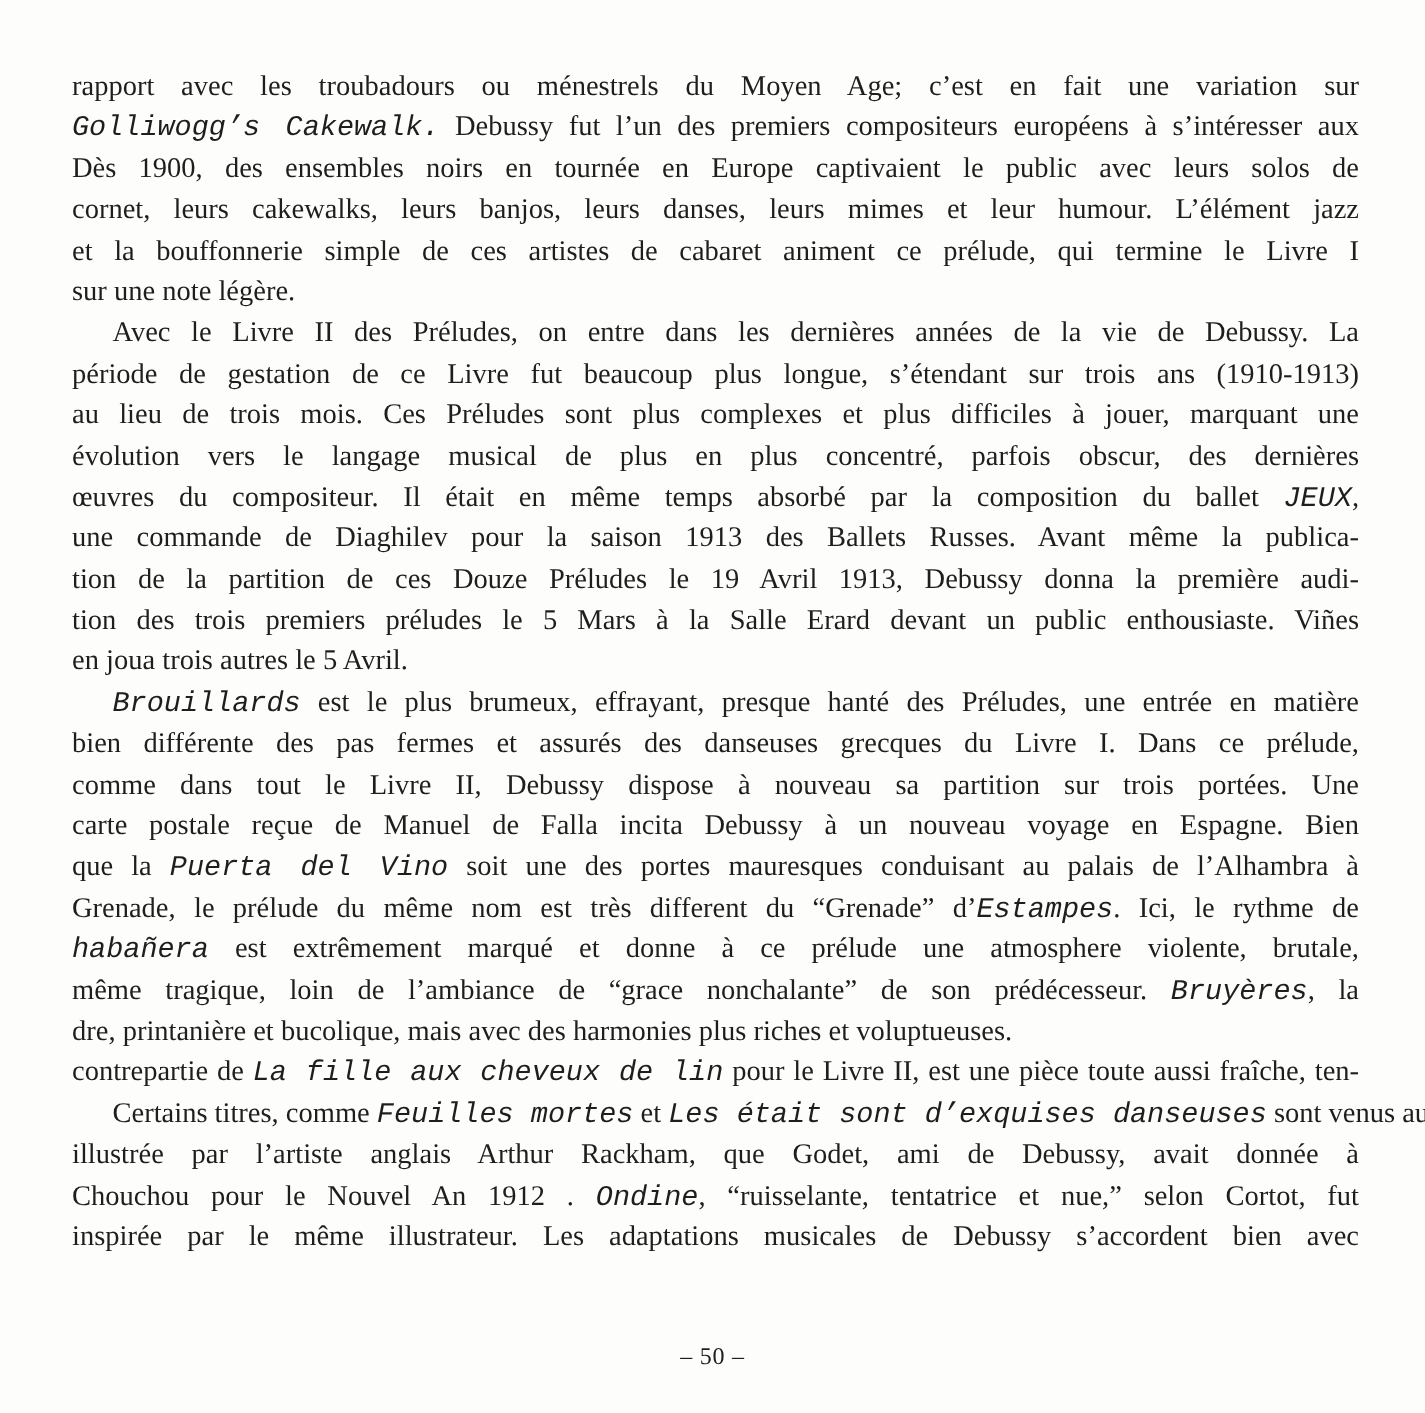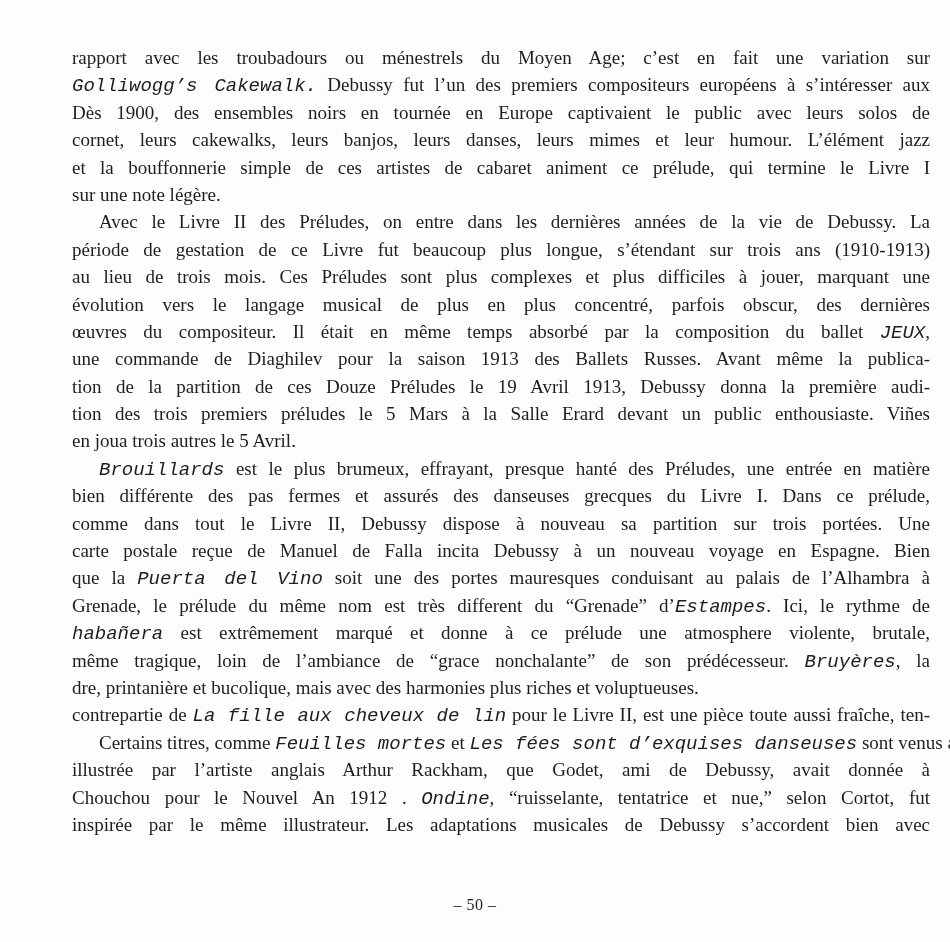--- a/index.html
+++ b/index.html
@@ -18,21 +18,20 @@
     position: relative;
     width: 950px;
     height: 942px;
     background: #fdfdfb;
   }
   .text-block {
     position: absolute;
     left: 48px;
     top: 44px;
     width: 858px;
-    margin-left: 24px;
   }
   .line {
     font-size: 19px;
     line-height: 27.4px;
     height: 27.4px;
     text-align: justify;
     text-align-last: justify;
     white-space: nowrap;
   }
   .line.short {
@@ -77,21 +76,21 @@
       <div class="line indent"><em>Brouillards</em><span> est le plus brumeux, effrayant, presque hanté des Préludes, une entrée en matière</span></div>
       <div class="line"><span>bien différente des pas fermes et assurés des danseuses grecques du Livre I.  Dans ce prélude,</span></div>
       <div class="line"><span>comme dans tout le Livre II, Debussy dispose à nouveau sa partition sur trois portées.   Une</span></div>
       <div class="line"><span>carte postale reçue de Manuel de Falla incita Debussy à un nouveau voyage en Espagne. Bien</span></div>
       <div class="line"><span>que la </span><em>Puerta del Vino</em><span> soit une des portes mauresques conduisant au palais de l’Alhambra à</span></div>
       <div class="line"><span>Grenade, le prélude du même nom est très different du “Grenade” d’</span><em>Estampes</em><span>.  Ici, le rythme de</span></div>
       <div class="line"><em>habañera</em><span> est extrêmement marqué et donne à ce prélude une atmosphere violente, brutale,</span></div>
       <div class="line"><span>même tragique, loin de l’ambiance de “grace nonchalante” de son prédécesseur.  </span><em>Bruyères</em><span>, la</span></div>
       <div class="line short"><span>dre, printanière et bucolique, mais avec des harmonies plus riches et voluptueuses.</span></div>
       <div class="line"><span>contrepartie de </span><em>La fille aux cheveux de lin</em><span> pour le Livre II, est une pièce toute aussi fraîche, ten-</span></div>
-      <div class="line indent"><span>Certains titres, comme </span><em>Feuilles mortes</em><span> et </span><em>Les fées sont d’exquises danseuses</em><span> sont venus au com-</span></div>
+      <div class="line indent"><span>Certains titres, comme </span><em>Feuilles mortes</em><span> et </span><em>Les était sont d’exquises danseuses</em><span> sont venus au com-</span></div>
       <div class="line"><span>illustrée par l’artiste anglais Arthur Rackham, que Godet, ami de Debussy, avait donnée à</span></div>
       <div class="line"><span>Chouchou pour le Nouvel An 1912 . </span><em>Ondine</em><span>, “ruisselante, tentatrice et nue,” selon Cortot, fut</span></div>
       <div class="line"><span>inspirée par le même illustrateur.  Les adaptations musicales de Debussy s’accordent bien avec</span></div>
     </main>
   <div class="footer">
     <span>– 50 –</span>
   </div>
 </div>
 
 </body></html>

